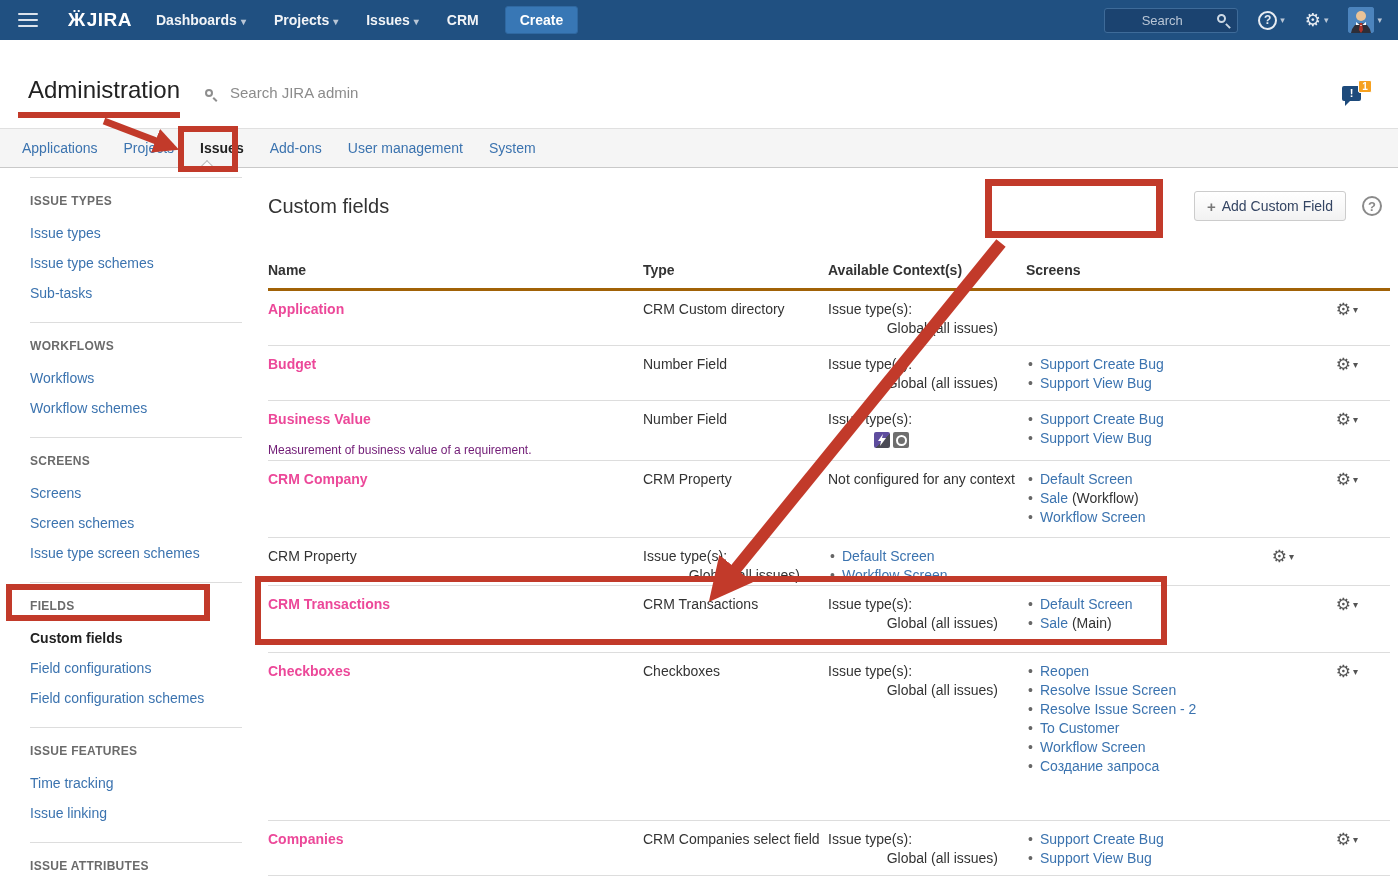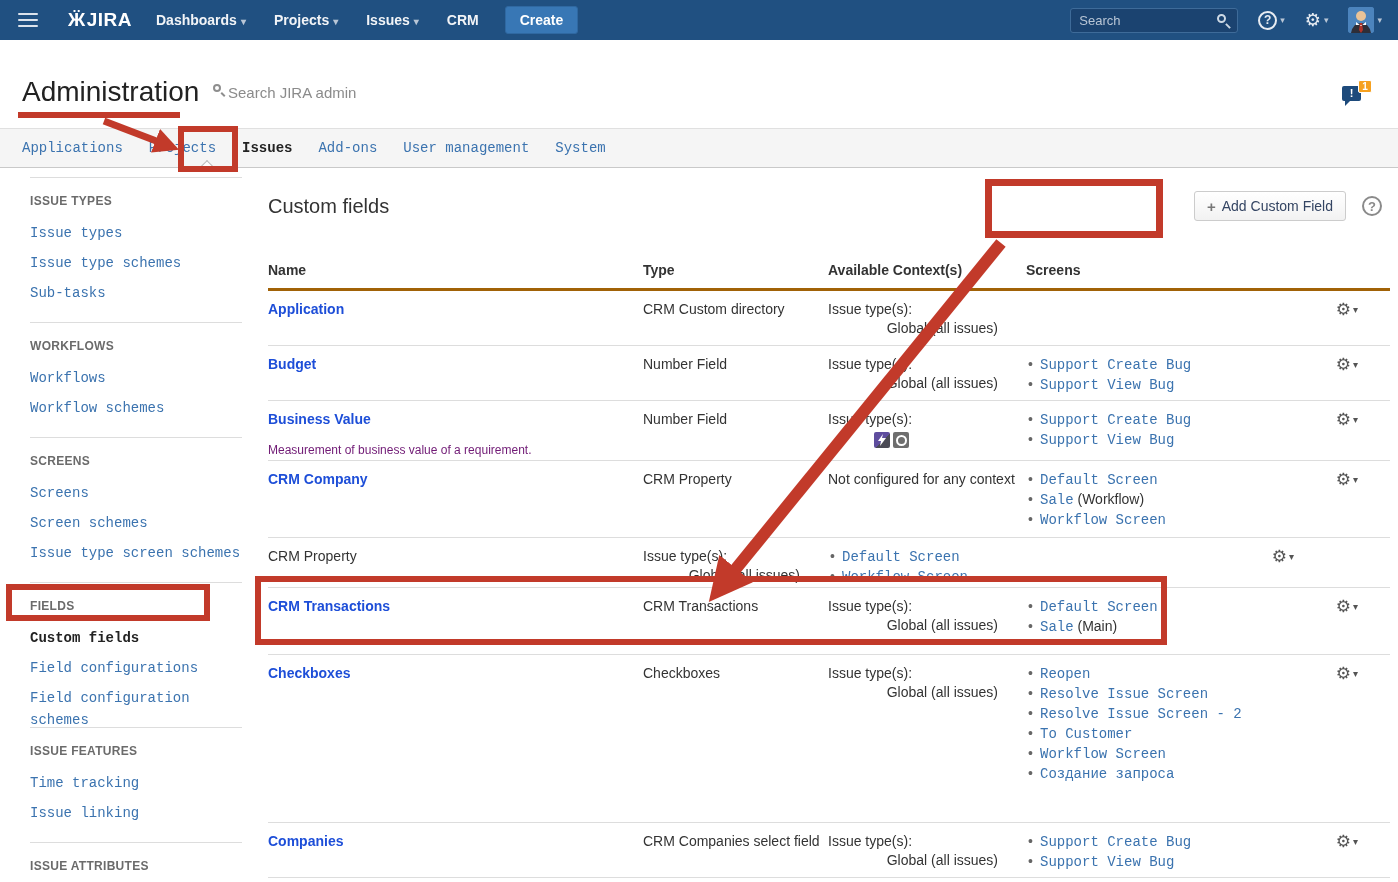--- a/index.html
+++ b/index.html
@@ -1,53 +1,53 @@
 <!DOCTYPE html>
 <html><head>
 <meta charset="utf-8">
 <style>
   * { box-sizing: border-box; margin: 0; padding: 0; }
   html,body { width:1398px; height:882px; }
   body {
     position: relative; overflow: hidden; background:#fff;
     font-family:"Liberation Sans", sans-serif; font-size:14px; color:#333;
   }
-  a { text-decoration:none; color:#3b73af; cursor:pointer;font-family:Liberation Mono, monospace; }
+  a { text-decoration:none; color:#3b73af; cursor:pointer; }
 
   
   .topbar { position:absolute; left:0; top:0; width:100%; height:40px; background:#205081;
             display:flex; align-items:center; color:#f2f4f7; }
   .hamburger { width:20px; height:14px; margin:0 18px 0 18px; position:relative; cursor:pointer; }
   .hamburger i { position:absolute; left:0; width:20px; height:2px; background:#dce3ec; border-radius:1px; }
   .hamburger i:nth-child(1){top:0} .hamburger i:nth-child(2){top:6px} .hamburger i:nth-child(3){top:12px}
   .logo { font-weight:bold; font-size:19px; letter-spacing:.5px; color:#fff; margin:0 14px 0 12px; display:flex; align-items:center; }
   .logo .glyph { font-weight:bold; margin-right:1px; }
   .topmenu { display:flex; align-items:center; gap:28px; margin-left:10px; font-weight:bold; }
   .topmenu .mitem { cursor:pointer; color:#f2f4f7; white-space:nowrap; }
   .topmenu .caret { font-size:10px; color:#b9c6d6; margin-left:4px; }
   .createbtn { margin-left:26px; background:#3877b5; border:1px solid #2f68a1; color:#fff; font-weight:bold;
                height:28px; padding:0 14px; border-radius:3px; font-size:14px; cursor:pointer; }
   .topbar-right { margin-left:auto; display:flex; align-items:center; gap:20px; padding-right:16px; }
   .nav-search { position:relative; }
-  .nav-search input { width:168px; height:25px; background:#1b4370; border:1px solid #3e6b99; border-radius:3px;
-                      color:#e8eef5; padding:0 26px 0 8px; font-size:13px; outline:none; }
+  .nav-search input { width:134px; height:25px; background:#1b4370; border:1px solid #3e6b99; border-radius:3px;
+                      color:#e8eef5; padding:0 26px 0 8px; font-size:13px; outline:none;text-align:center; }
   .nav-search input::placeholder { color:#b9c6d6; }
   .mag { width:9px; height:9px; border:2px solid #cdd9e5; border-radius:50%; position:absolute; right:12px; top:6px; }
   .mag::after { content:''; position:absolute; width:2px; height:6px; background:#cdd9e5; transform:rotate(-45deg); left:8px; top:7px; }
   .help-circ { width:19px; height:19px; border:2px solid #e7ecf2; border-radius:50%; color:#e7ecf2; font-size:12px;
                font-weight:bold; display:flex; align-items:center; justify-content:center; cursor:pointer; }
   .nav-gear { font-size:18px; color:#e7ecf2; cursor:pointer; line-height:1; }
   .tiny-caret { font-size:9px; color:#b9c6d6; margin-left:3px; }
   .iconpair { display:flex; align-items:center; cursor:pointer; }
   .avatar { width:26px; height:26px; border-radius:3px; overflow:hidden; background:#4c84bd; cursor:pointer; }
 
   
   .admin-header { position:absolute; left:0; top:40px; width:100%; height:88px; background:#fff; }
-  .admin-title { position:absolute; left:22px; top:36px; font-size:28px; color:#222; font-weight:normal; }
-  .admin-search { position:absolute; left:213px; top:44px; display:flex; gap:7px; }
+  .admin-title { position:absolute; left:28px; top:36px; font-size:24px; color:#222; font-weight:normal; }
+  .admin-search { position:absolute; left:205px; top:44px; display:flex; align-items:center; gap:17px; }
   .mag-gray { width:8px; height:8px; border:2px solid #8e8e8e; border-radius:50%; position:relative; }
   .mag-gray::after { content:''; position:absolute; width:2px; height:5px; background:#8e8e8e; transform:rotate(-45deg); left:7px; top:6px; }
   .admin-search input { border:none; outline:none; font-size:15px; color:#555; width:200px; background:transparent; }
   .admin-search input::placeholder { color:#8b8b8b; }
   .announce { position:absolute; right:26px; top:40px; width:30px; height:26px; cursor:pointer; }
   .bubble { position:absolute; left:0; top:6px; width:19px; height:15px; background:#1d4a7b; border-radius:2px;
             color:#fff; font-size:11px; font-weight:bold; text-align:center; line-height:15px; }
   .bubble::after { content:''; position:absolute; left:3px; bottom:-5px; border:4px solid transparent; border-top-color:#1d4a7b; border-left-color:#1d4a7b; }
   .nbadge { position:absolute; right:0; top:0; min-width:14px; height:13px; background:#f6a120; border:1px solid #fff;
             border-radius:2px; color:#fff; font-size:10px; font-weight:bold; text-align:center; line-height:11px; padding:0 2px; }
@@ -83,21 +83,21 @@
   .help-gray { width:20px; height:20px; border:2px solid #8a8a8a; border-radius:50%; color:#8a8a8a; font-weight:bold;
                font-size:13px; display:flex; align-items:center; justify-content:center; margin-left:6px; cursor:pointer; }
 
   
   .ctable { position:absolute; left:23px; right:8px; top:89px; }
   .trow, .thead { display:grid; grid-template-columns:375px 185px 198px 300px 1fr; align-items:start; }
   .thead { min-height:33px; border-bottom:3px solid #a16207; font-weight:bold; padding-top:4px; }
   .trow { border-bottom:1px solid #ddd; padding-top:9px; line-height:19px; }
   .r1,.r2,.r3 { min-height:55px; } .r4 { min-height:77px; } .r5 { min-height:46px; }
   .r6 { min-height:67px; } .r7 { min-height:168px; } .r8 { min-height:55px; } .r9 { min-height:50px; border-bottom:none; }
-  .row-name { font-weight:bold; color:#1d4ed8; }
+  .row-name { font-weight:bold; color:#ec4899; }
   .row-desc { font-size:12px; color:#701a75; margin-top:12px; }
   .ctx-val { text-align:right; padding-right:28px; }
   .ctx-icons { margin-top:3px; padding-left:46px; display:flex; gap:3px; }
   .itype { width:16px; height:16px; border-radius:2px; display:inline-flex; align-items:center; justify-content:center; }
   .itype.bolt { background:linear-gradient(135deg,#5e4d9e 55%,#4a4a55 55%); }
   .itype.ring { background:#6e6e6e; position:relative; }
   .itype.ring::after { content:''; width:7px; height:7px; border:2px solid #fff; border-radius:50%; }
   ul.screens { list-style:none; }
   ul.screens li { padding-left:14px; padding-right:34px; position:relative; }
   ul.screens li::before { content:'•'; position:absolute; left:2px; color:#666; }

